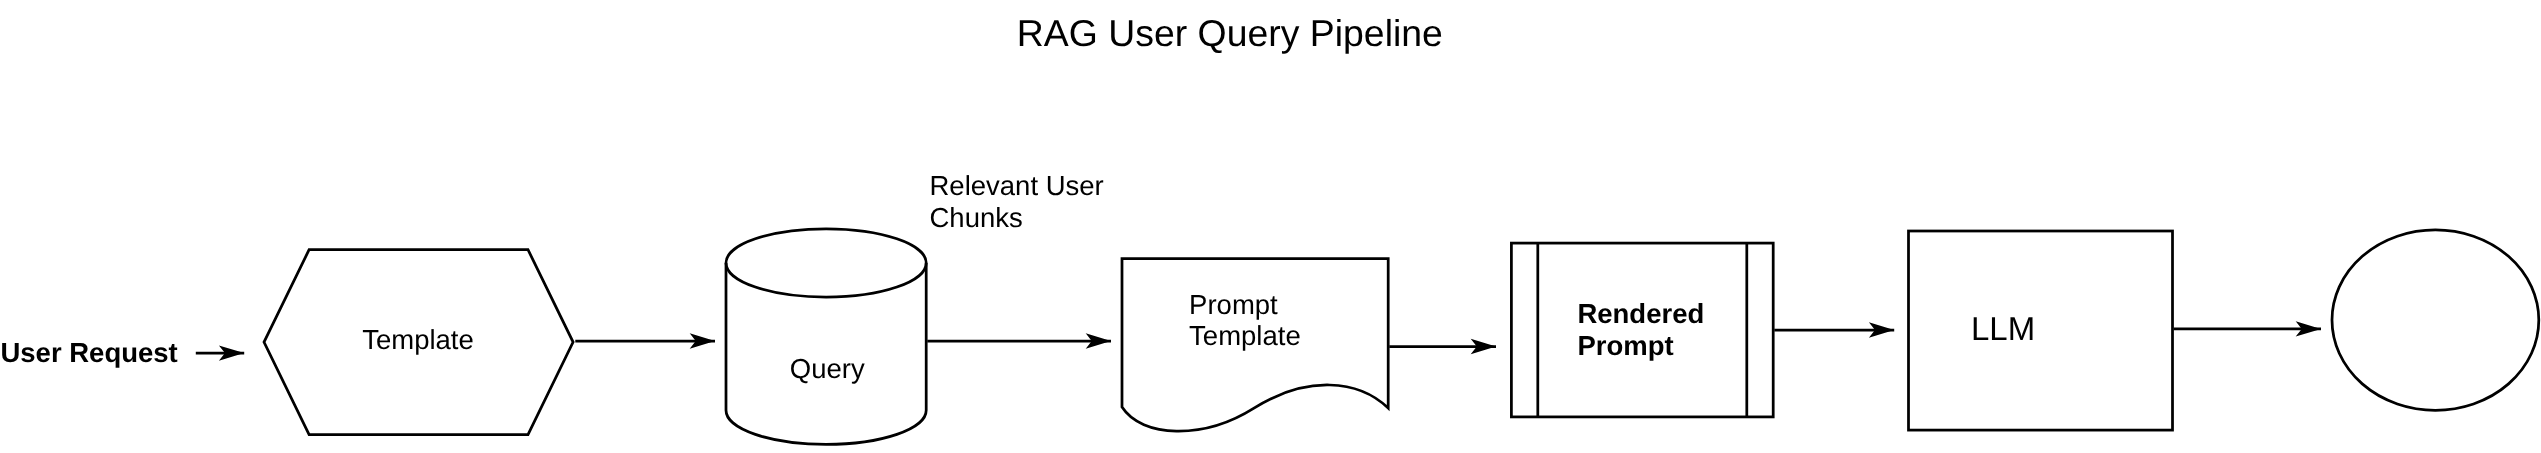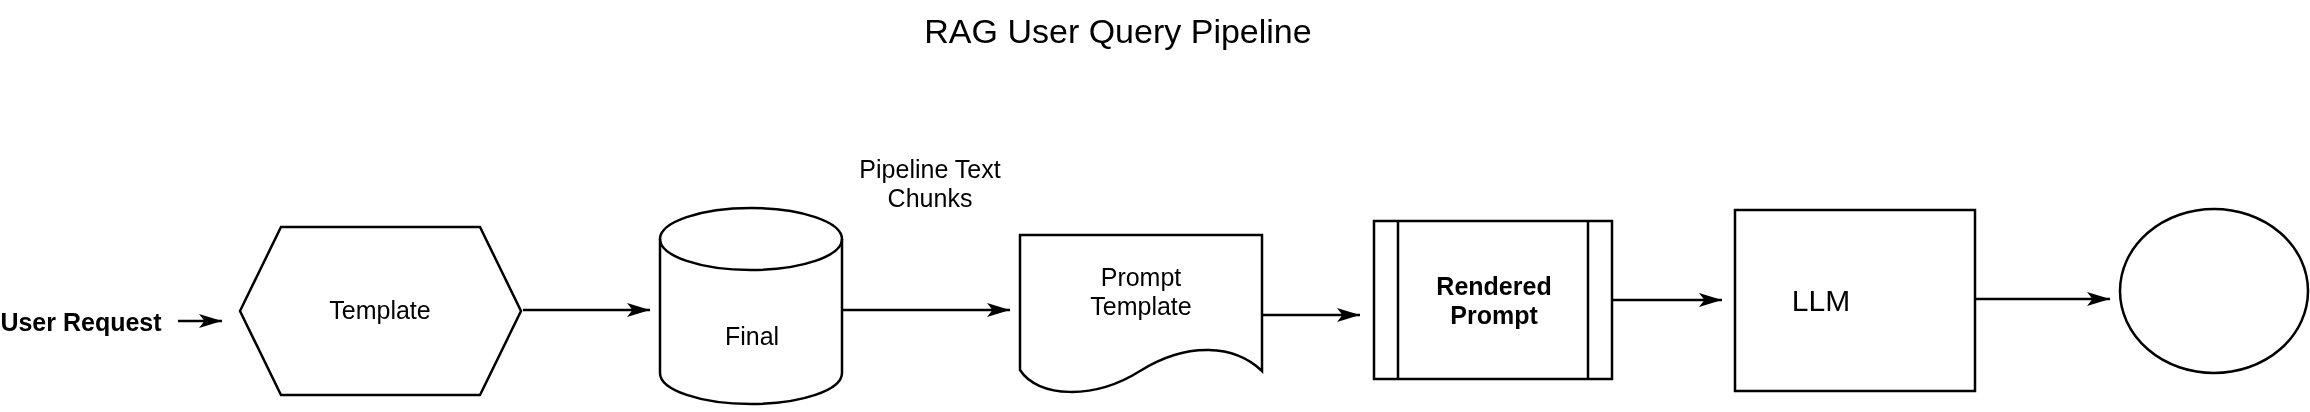--- a/index.html
+++ b/index.html
@@ -8,21 +8,21 @@
     width: 2310px;
     height: 412px;
     background: #ffffff;
     overflow: hidden;
     font-family: "Liberation Sans", sans-serif;
   }
   .canvas svg { position: absolute; left: 0; top: 0; }
   .label {
     position: absolute;
     transform: translate(-50%, -50%);
-    text-align: center;
+    text-align: left;
     color: #000000;
     font-size: 25px;
     line-height: 29px;
     white-space: normal;
   }
   .nowrap { white-space: nowrap; }
   .title-label { font-size: 34px; line-height: 40px; }
   .llm-label { font-size: 30px; }
   .shape { fill: #ffffff; stroke: #000000; stroke-width: 2.5; }
   .edge  { fill: none; stroke: #000000; stroke-width: 2.5; }
@@ -66,23 +66,23 @@
 
     <ellipse class="shape" cx="2214" cy="291" rx="94" ry="82"></ellipse>
   </svg>
 
   <div class="label title-label nowrap" style="left:1118px; top:31px;">RAG User Query Pipeline</div>
 
   <div class="label nowrap" style="left:81px; top:322px;font-weight:bold;">User Request</div>
 
   <div class="label nowrap" style="left:380px; top:310px;">Template</div>
 
-  <div class="label nowrap" style="left:752px; top:336px;">Final</div>
+  <div class="label nowrap" style="left:752px; top:336px;">Query</div>
 
-  <div class="label" style="left:930px; top:184px; width:170px;">Pipeline Text Chunks</div>
+  <div class="label" style="left:930px; top:184px; width:170px;">Relevant User Chunks</div>
 
   <div class="label" style="left:1141px; top:292px; width:120px;">Prompt Template</div>
 
   <div class="label" style="left:1494px; top:301px; width:120px;font-weight:bold;">Rendered Prompt</div>
 
   <div class="label llm-label nowrap" style="left:1821px; top:300px;">LLM</div>
 
 
 </div>
 

